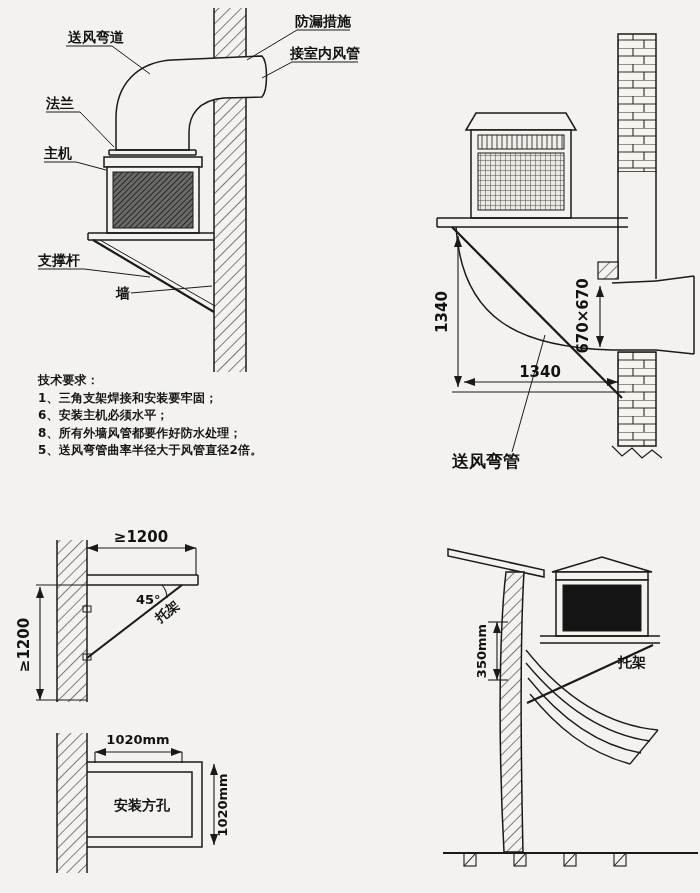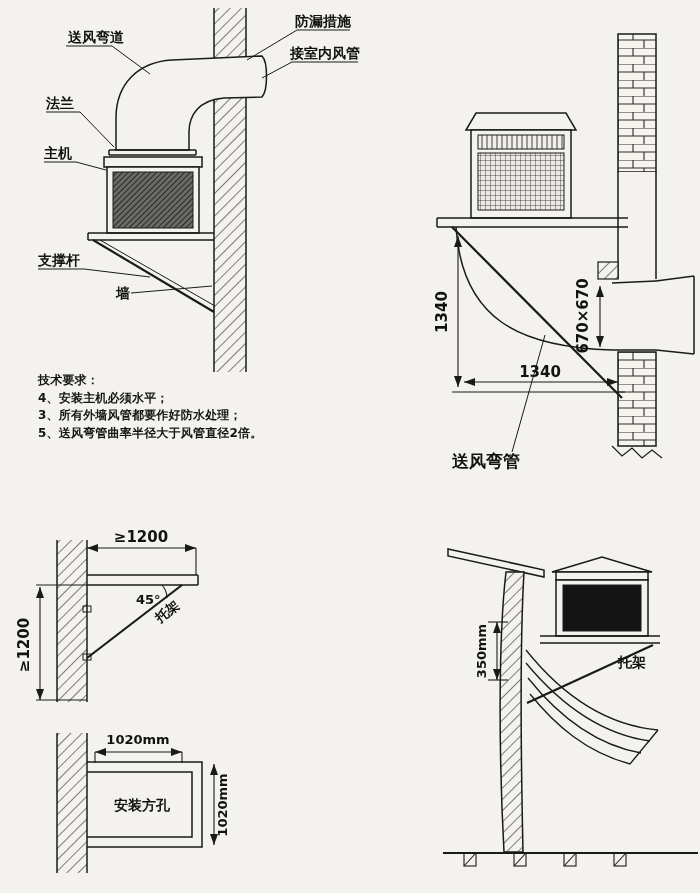--- a/index.html
+++ b/index.html
@@ -247,18 +247,19 @@
           <line x1="564" y1="866" x2="576" y2="853"></line>
           <rect x="614" y="853" width="12" height="13"></rect>
           <line x1="614" y1="866" x2="626" y2="853"></line>
         </g>
       </g>
     </g>
   </svg>
 
   <div class="req">
     <div>技术要求：</div>
-    <div>4、安装主机必须水平；</div>
-    <div>3、所有外墙风管都要作好防水处理；</div>
+    <div>1、三角支架焊接和安装要牢固；</div>
+    <div>6、安装主机必须水平；</div>
+    <div>8、所有外墙风管都要作好防水处理；</div>
     <div>5、送风弯管曲率半径大于风管直径2倍。</div>
   </div>
 
 </div>
 
 </body></html>

